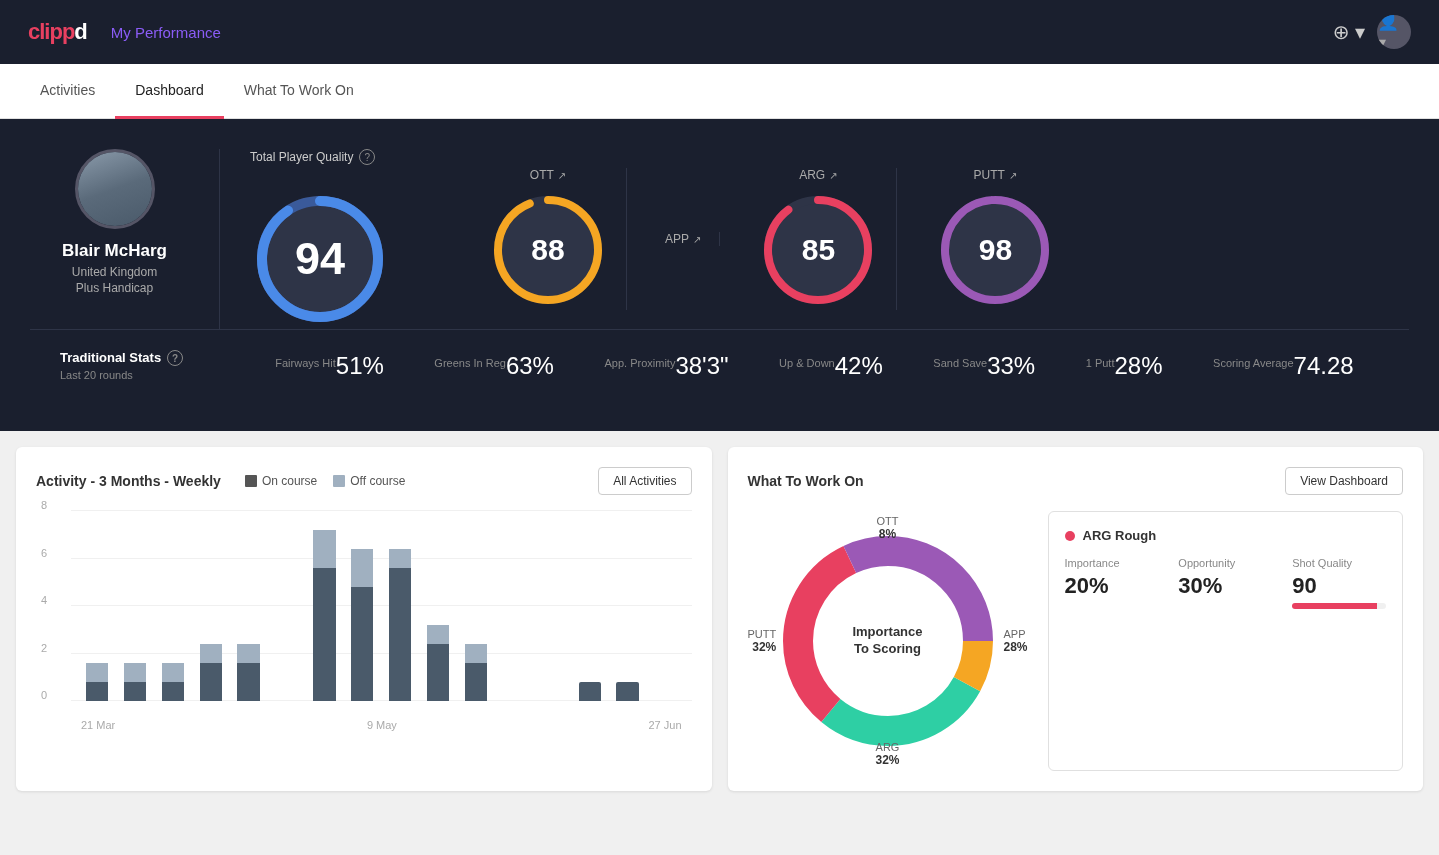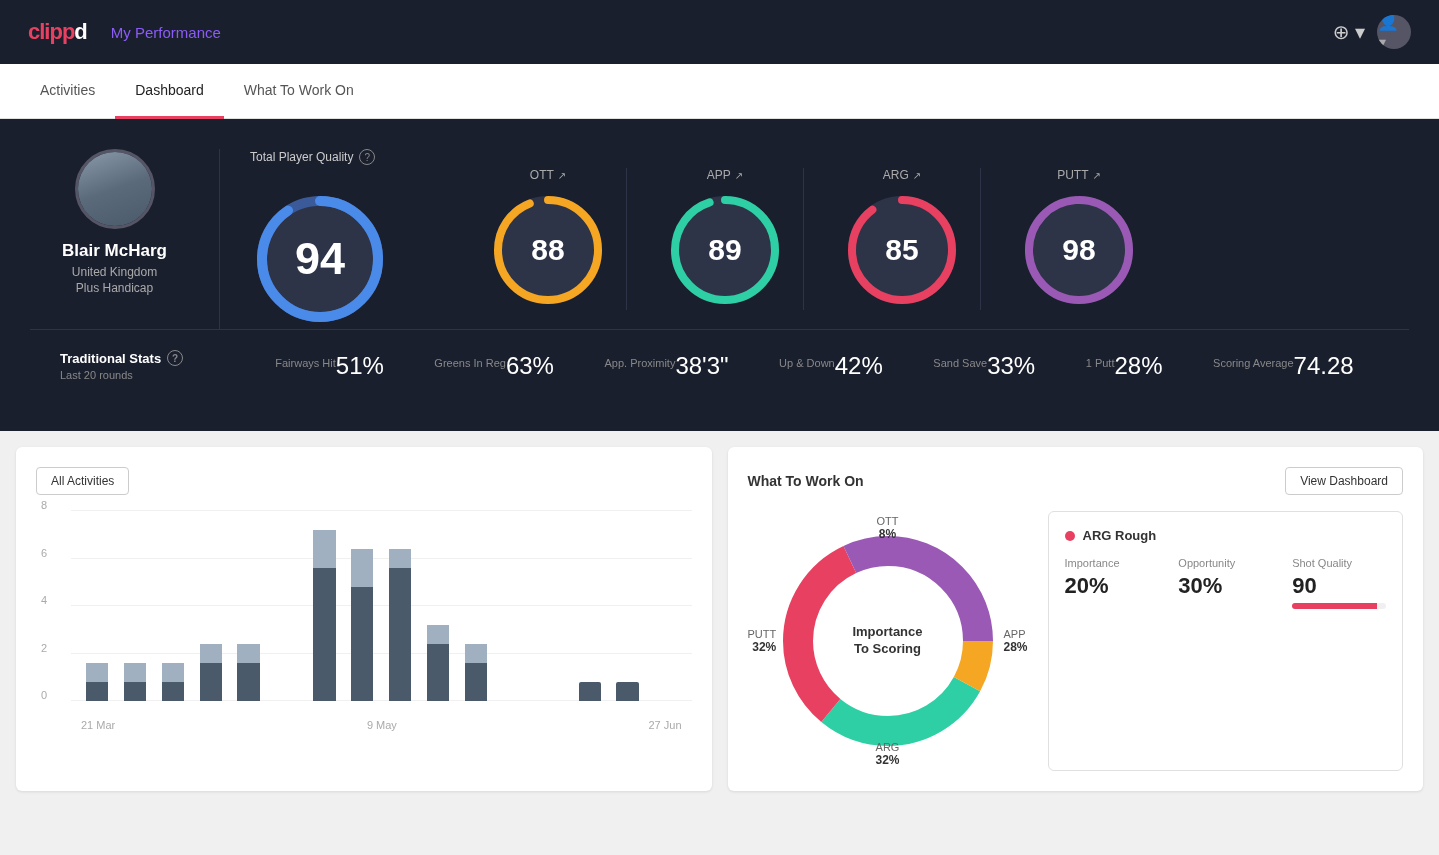--- a/index.html
+++ b/index.html
@@ -83,21 +83,21 @@
 
     
     .trad-stats {
       background: #1a1f2e;
       display: flex;
       align-items: center;
       padding: 20px 30px;
       border-top: 1px solid #2e3447;
     }
     .trad-label-area { min-width: 190px; }
-    .trad-title { color: #fff; font-size: 13px; font-weight: bold; display: flex; align-items: center; gap: 6px; }
+    .trad-title { color: #fff; font-size: 13px; font-weight: bold; display: flex; gap: 6px; }
     .trad-sub { color: #888; font-size: 11px; margin-top: 3px; }
     .trad-values { flex: 1; display: flex; justify-content: space-around; }
     .trad-stat { display: flex; flex-direction: row; align-items: center; }
     .trad-stat-label { color: #888; font-size: 11px; margin-bottom: 6px; }
     .trad-stat-val { color: #fff; font-size: 24px; font-weight: 300; }
 
     
     .bottom { display: flex; gap: 16px; padding: 16px; background: #f0f0f0; }
     .panel { background: #fff; border-radius: 6px; padding: 20px; flex: 1; box-shadow: 0 1px 3px rgba(0,0,0,0.1); }
 
@@ -219,27 +219,20 @@
           </svg>
           <span class="score-num" style="font-size:30px;">88</span>
         </div>
       </div>
 
       <div class="score-group">
         <div class="score-label">
           <span>APP</span>
           <span class="arrow-icon">↗</span>
         </div>
-        <div class="circle-score">
-          <svg width="120" height="120" viewBox="0 0 120 120">
-            <circle cx="60" cy="60" r="50" fill="#2e3447" stroke="#2e3447" stroke-width="8"></circle>
-            <circle cx="60" cy="60" r="50" fill="none" stroke="#2ecfa4" stroke-width="8" stroke-dasharray="298 18" stroke-linecap="round"></circle>
-          </svg>
-          <span class="score-num" style="font-size:30px;">89</span>
-        </div>
       </div>
 
       <div class="score-group">
         <div class="score-label">
           <span>ARG</span>
           <span class="arrow-icon">↗</span>
         </div>
         <div class="circle-score">
           <svg width="120" height="120" viewBox="0 0 120 120">
             <circle cx="60" cy="60" r="50" fill="#2e3447" stroke="#2e3447" stroke-width="8"></circle>
@@ -303,20 +296,33 @@
         <div class="trad-stat-val">74.28</div>
       </div>
     </div>
   </div>
 </div>
 
 <div class="bottom">
 
   <div class="panel">
     <div class="panel-header">
+      <div style="display:flex;align-items:center;gap:24px;">
+        <div class="panel-title">Activity - 3 Months - Weekly</div>
+        <div class="legend">
+          <div class="legend-item">
+            <div class="legend-box" style="background:#555;"></div>
+            <span>On course</span>
+          </div>
+          <div class="legend-item">
+            <div class="legend-box" style="background:#a0b0c0;"></div>
+            <span>Off course</span>
+          </div>
+        </div>
+      </div>
       <button class="all-activities-btn">All Activities</button>
     </div>
 
     <div class="chart-area">
       <div class="chart-grid">
         <div class="grid-line" style="bottom:100%">
             <span class="grid-label">8</span>
           </div>
         <div class="grid-line" style="bottom:75%">
             <span class="grid-label">6</span>

